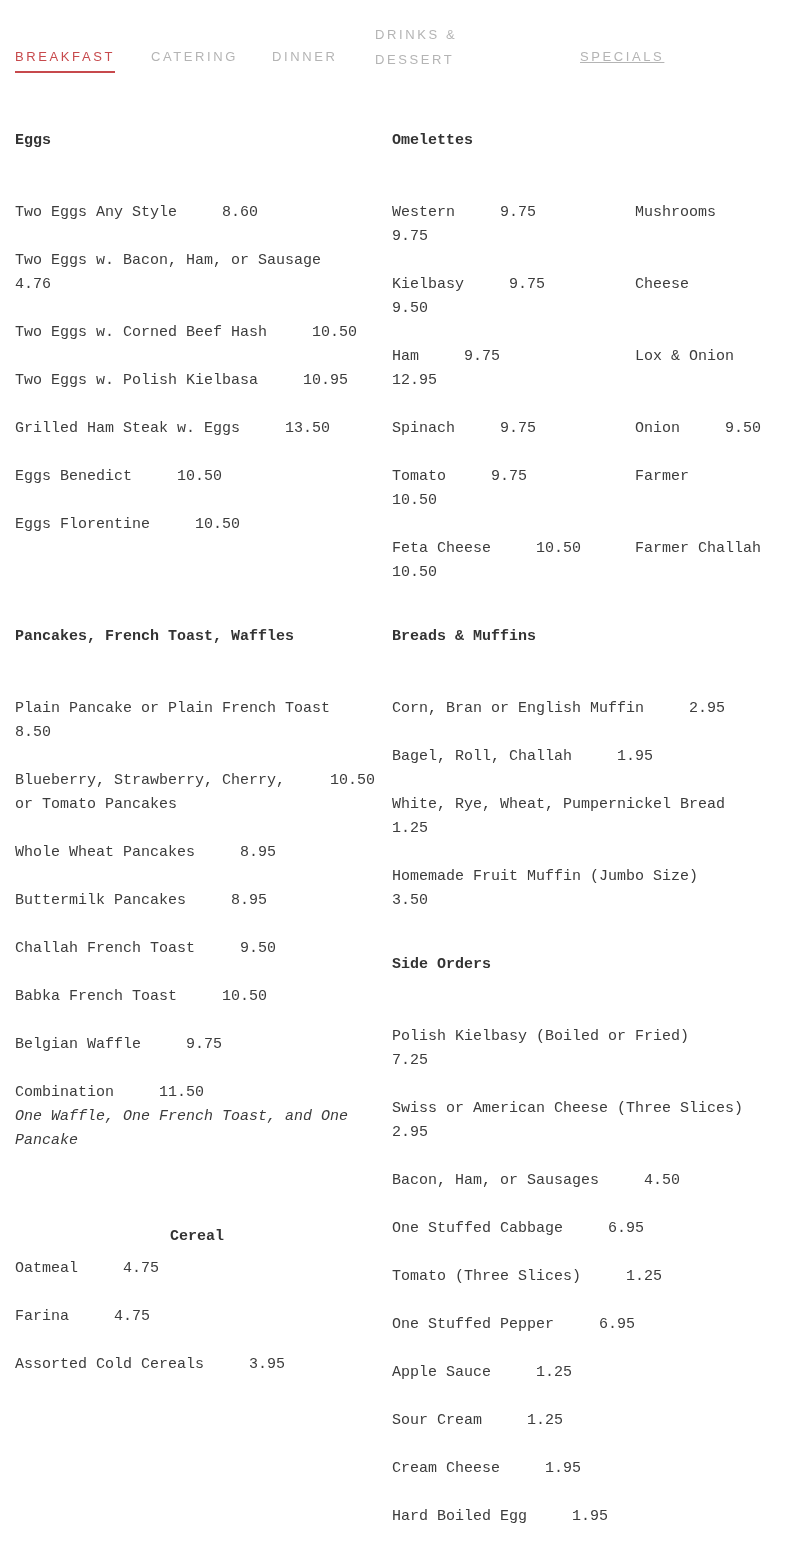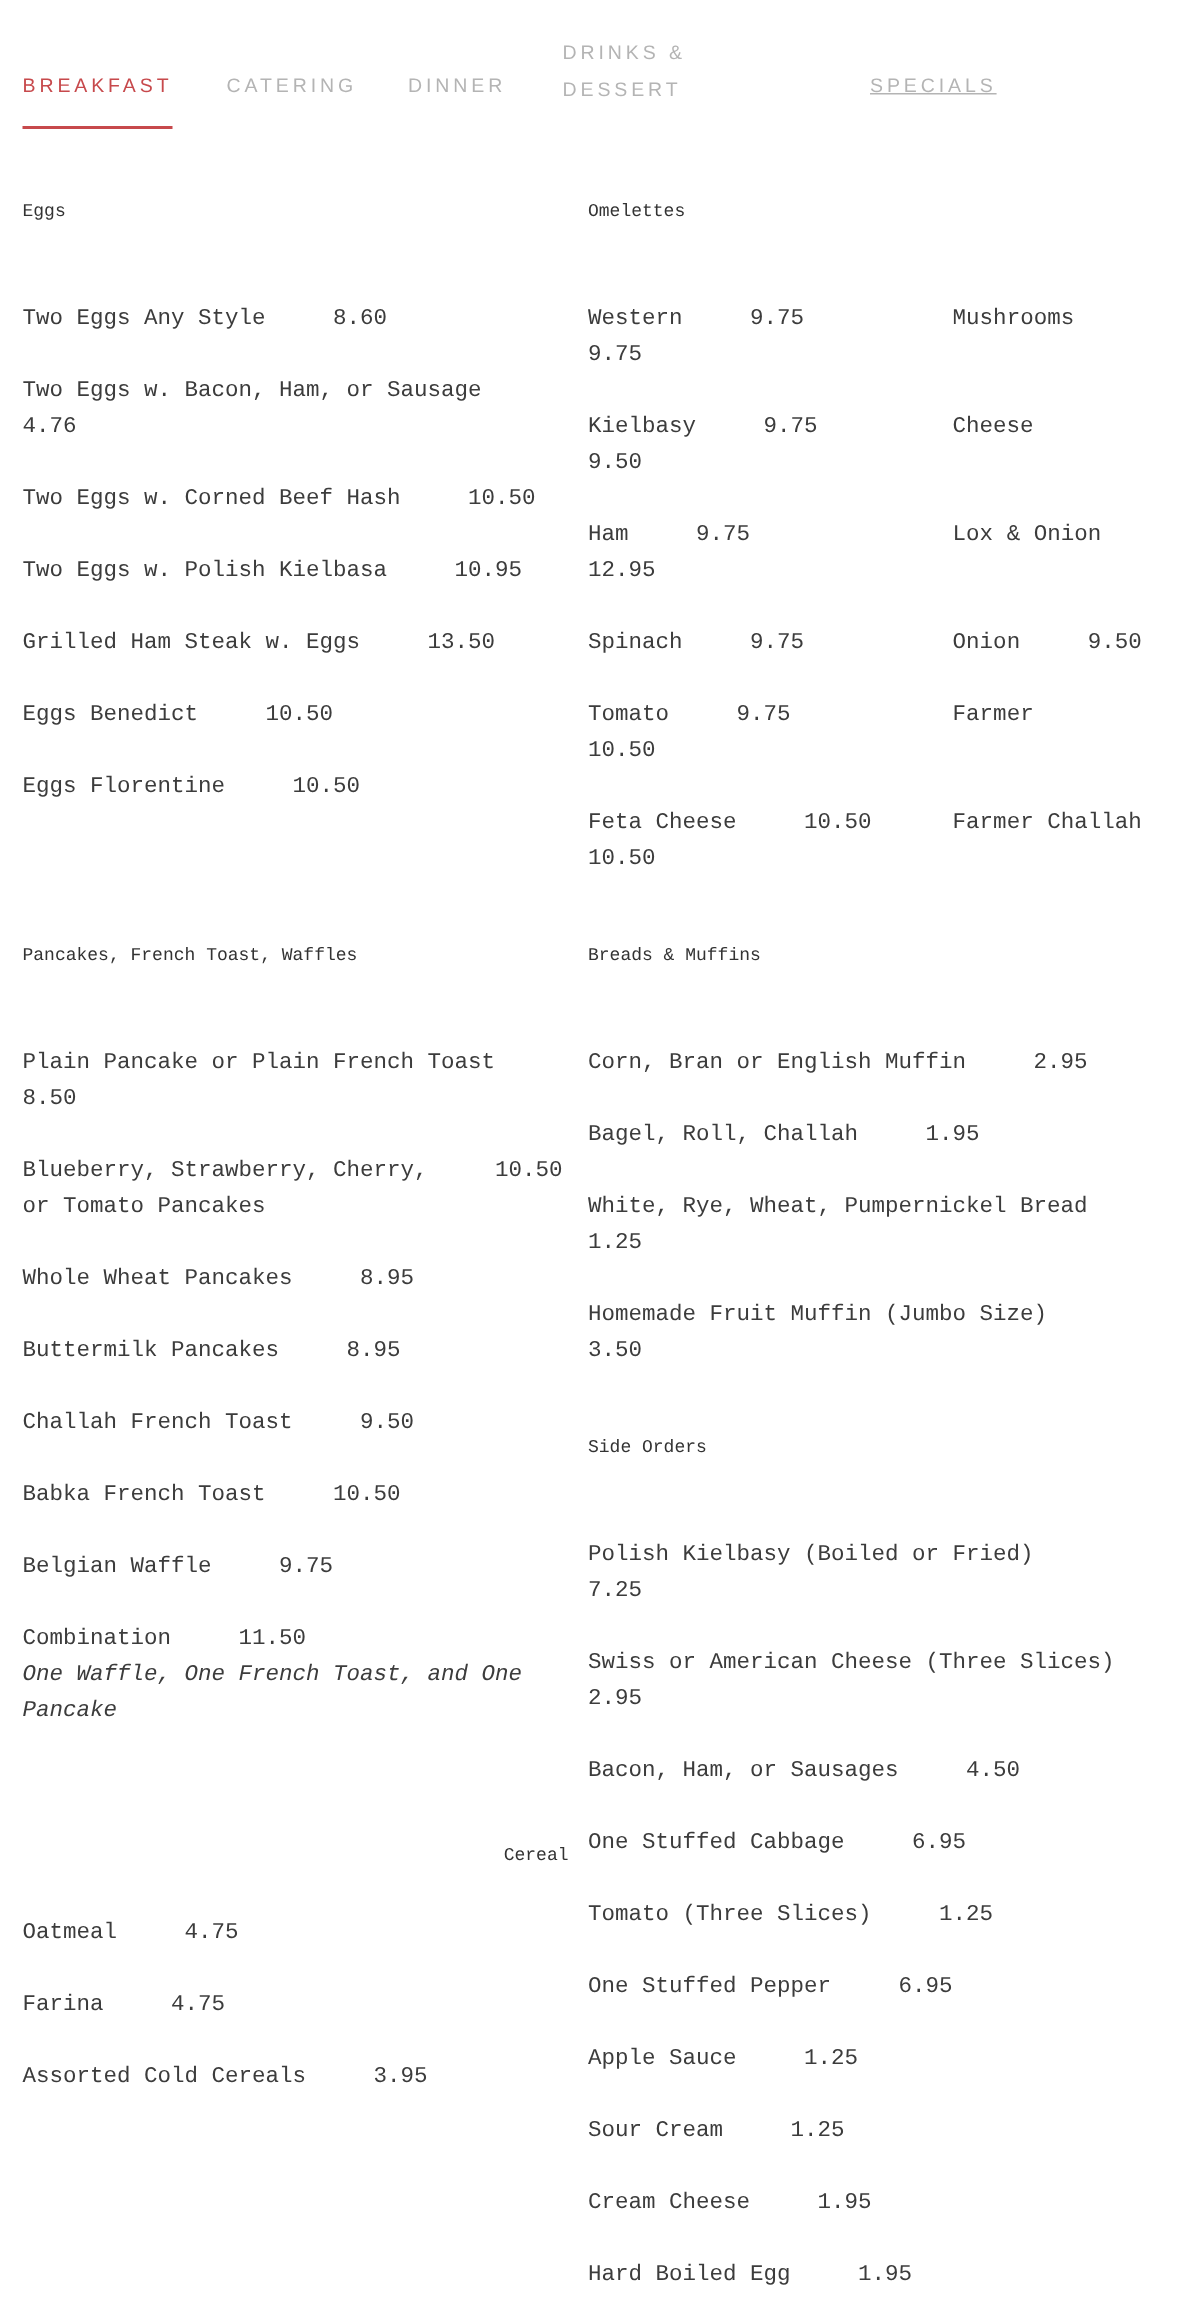--- a/index.html
+++ b/index.html
@@ -7,41 +7,41 @@
     position:relative;width:785px;height:1542px;overflow:hidden;background:#ffffff;
     font-family:"Liberation Mono","DejaVu Sans Mono",monospace;color:#3c3c3c;
   }
   
   .tab{
     position:absolute;
     font-family:"Liberation Sans","DejaVu Sans",sans-serif;
     font-size:13px;letter-spacing:2.6px;color:var(--nav-inactive,#b4b4b4);
     cursor:pointer;white-space:nowrap;
   }
-  #tab-breakfast{left:15px;top:49px;color:var(--accent,#c7494c);padding-bottom:20px;border-bottom:2px solid var(--accent,#c7494c);}
+  #tab-breakfast{left:15px;top:49px;color:var(--accent,#c7494c);padding-bottom:7px;border-bottom:2px solid var(--accent,#c7494c);}
   #tab-catering{left:151px;top:49px;}
   #tab-dinner{left:272px;top:49px;}
   #tab-drinks{left:375px;top:22px;width:106px;line-height:25px;white-space:normal;}
   #tab-specials{left:580px;top:49px;text-decoration:underline;}
   
   .col{position:absolute;top:0;bottom:0;}
   #col-left{left:15px;width:364px;}
   #col-right{left:392px;width:375px;}
   .menu-section{position:absolute;left:0;right:0;}
   #col-left  .sec-0{top:129px;}
   #col-left  .sec-1{top:625px;}
   #col-left  .sec-2{top:1225px;}
   #col-right .sec-0{top:129px;}
   #col-right .sec-1{top:625px;}
   #col-right .sec-2{top:953px;}
   .sec-title{
-    font-size:12px;line-height:24px;font-weight:normal;color:#333333;
+    font-size:15px;line-height:24px;font-weight:bold;color:#333333;
     margin:0 0 48px 0;
   }
-  #col-left .sec-2 .sec-title{text-align:right;margin-bottom:28px;}
+  #col-left .sec-2 .sec-title{text-align:center;margin-bottom:8px;}
   .mitem{
     white-space:pre-wrap;font-size:15px;line-height:24px;margin:0 0 24px 0;
   }
   .item-desc{display:block;}
   .item-note{display:block;font-style:italic;}
 </style>
 </head>
 <body>
 
 <div id="page" style="--accent: #c7494c; --nav-inactive: #b4b4b4; color: rgb(60, 60, 60);">

